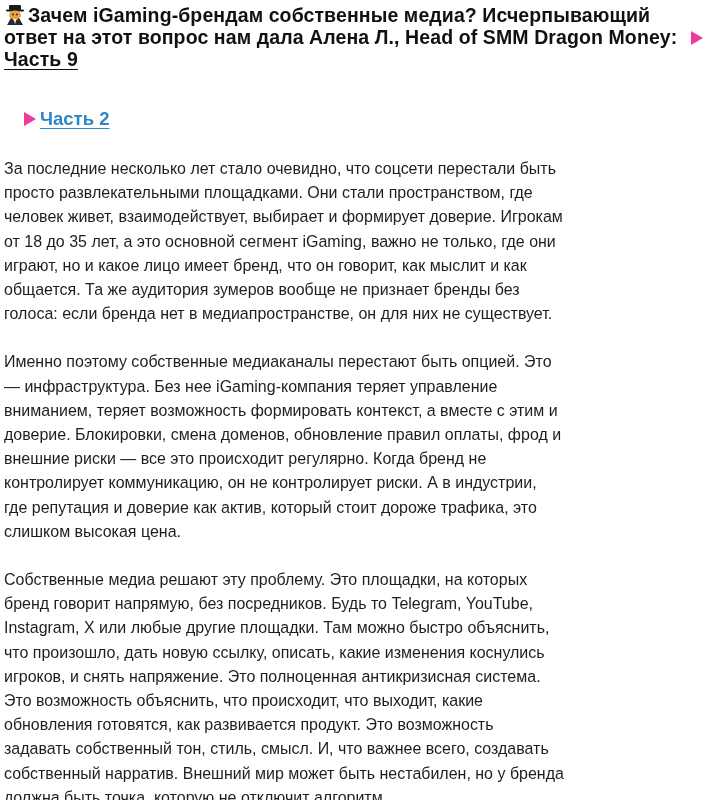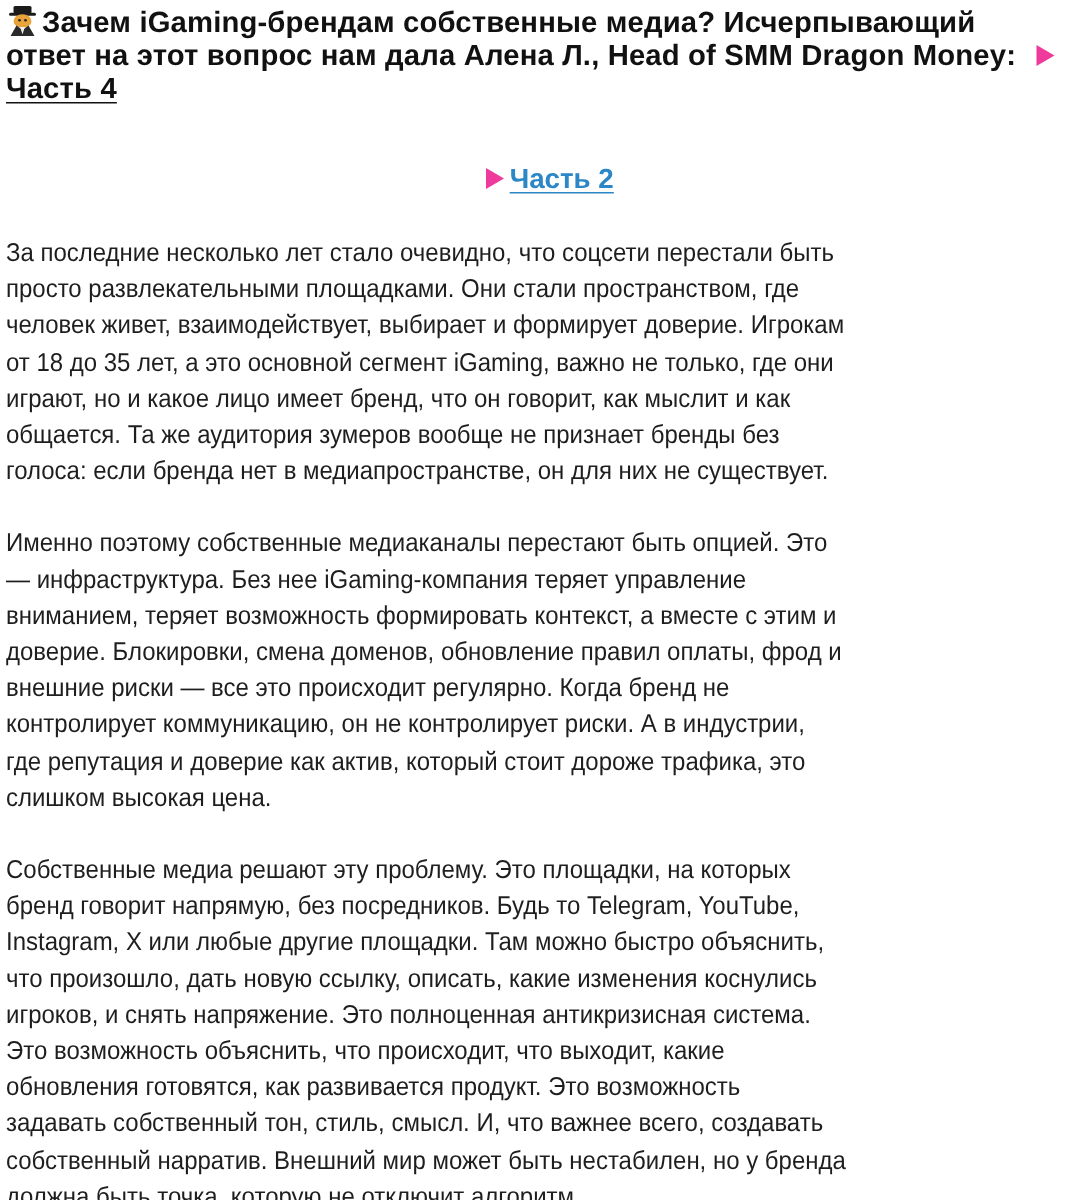--- a/index.html
+++ b/index.html
@@ -51,21 +51,20 @@
       color: #111;
       text-decoration: underline;
       text-underline-offset: 3px;
     }
     .part2-row {
       margin-top: 38px;
       margin-left: 20px;
       font-size: 18.5px;
       line-height: 22px;
       font-weight: bold;
-      text-align: center;
     }
     .link-blue {
       color: #2b87c5;
       text-decoration: underline;
       text-underline-offset: 3px;
     }
     .para {
       font-family: "Liberation Sans", "DejaVu Sans", sans-serif;
       font-size: 17.2px;
       line-height: 24.2px;
@@ -88,21 +87,21 @@
     <span class="emoji">
       <svg width="22" height="20" viewBox="0 0 22 20">
         <rect x="5" y="0" width="12" height="5" rx="1" fill="#1b1b1b"></rect>
         <rect x="2" y="4.5" width="18" height="2" rx="1" fill="#1b1b1b"></rect>
         <ellipse cx="11" cy="10" rx="6" ry="4.5" fill="#e8a33a"></ellipse>
         <circle cx="9" cy="9.5" r="0.9" fill="#222"></circle>
         <circle cx="13" cy="9.5" r="0.9" fill="#222"></circle>
         <path d="M3 20 L7 13 L11 16 L15 13 L19 20 Z" fill="#2a2a2a"></path>
         <path d="M9.5 14 L11 19 L12.5 14 Z" fill="#f2f2f2"></path>
       </svg>
-    </span><span>Зачем iGaming-брендам собственные медиа? Исчерпывающий ответ на этот вопрос нам дала Алена Л., Head of SMM Dragon Money:</span><span class="link1-wrap"><span class="tri"></span><a class="link-dark" href="#">Часть 4</a></span>
+    </span><span>Зачем iGaming-брендам собственные медиа? Исчерпывающий ответ на этот вопрос нам дала Алена Л., Head of SMM Dragon Money:</span><span class="link1-wrap"><span class="tri"></span><a class="link-dark" href="#">Часть 9</a></span>
   </p>
 
   <div class="part2-row">
     <span class="tri"></span><a class="link-blue" href="#">Часть 2</a>
   </div>
 
   <p class="para p1">За последние несколько лет стало очевидно, что соцсети перестали быть
 просто развлекательными площадками. Они стали пространством, где
 человек живет, взаимодействует, выбирает и формирует доверие. Игрокам
 от 18 до 35 лет, а это основной сегмент iGaming, важно не только, где они

